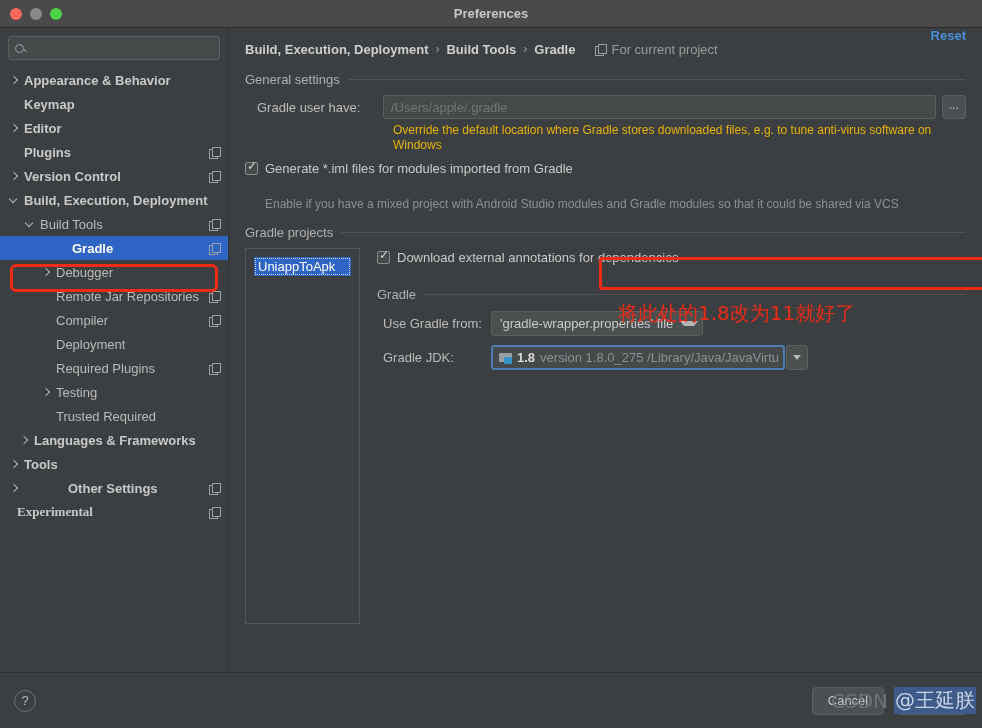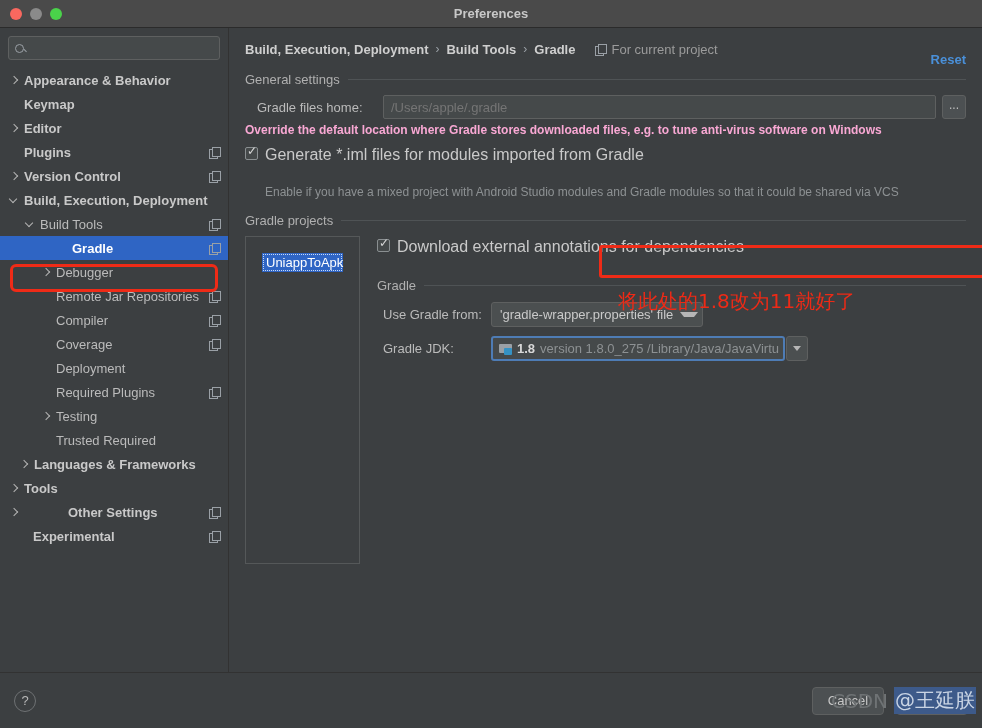--- a/index.html
+++ b/index.html
@@ -126,21 +126,21 @@
   }
   .proj-ic:before {
     content:''; position:absolute; left:0; top:2px; width:7px; height:8px;
     border:1px solid #9aa0a6;
   }
   .proj-ic:after {
     content:''; position:absolute; left:3px; top:0; width:7px; height:8px;
     border:1px solid #9aa0a6; background:#3c3f41;
   }
   #reset-link {
-    position: absolute; right: 16px; top: 24px;
+    position: absolute; right: 16px; top: 0;
     color: #4a90d9; font-size: 13px; font-weight: bold; cursor: pointer;
   }
 
   
   .group-hdr {
     display: flex; align-items: center; gap: 8px;
     margin-top: 10px; margin-bottom: 8px;
   }
   .group-hdr .gt { font-size: 13px; color: #b0b0b0; white-space: nowrap; }
   .group-hdr .gline { flex: 1; height: 1px; background: #4f5355; }
@@ -159,45 +159,45 @@
     outline: none;
   }
   #browse-btn {
     width: 24px; height: 24px; margin-left: 6px;
     background: #4c5052; border: 1px solid #5e6060; border-radius: 3px;
     color: #c0c0c0; font-size: 12px;
     display: flex; align-items: center; justify-content: center;
     padding-bottom: 5px; cursor: pointer;
   }
   .hint {
-    color: #f9a8d4; font-size: 12px; line-height: 15px;
-    margin-top: 4px; max-width: 640px; font-weight: bold;
+    color: #eab308; font-size: 12px; line-height: 15px;
+    margin-left: 148px; margin-top: 4px; max-width: 640px;
   }
 
   .cb-row { display: flex; align-items: flex-start; margin-top: 6px; }
   .checkbox {
     width: 13px; height: 13px; flex: 0 0 13px;
     border: 1px solid #8a8f91; background: #45494a; border-radius: 2px;
     margin-right: 7px; position: relative; top: 1px;
   }
   .checkbox.checked:after {
     content: '✓'; position: absolute; left: 1px; top: -3px;
     font-size: 12px; color: #d5d5d5; line-height: 13px;
   }
-  .cb-label { font-size: 16px; color: #cacaca; }
+  .cb-label { font-size: 13px; color: #cacaca; }
   .cb-hint {
     color: #8d9193; font-size: 12px; margin-left: 20px; margin-top: 21px;
   }
 
   
   #projects-area { display: flex; margin-top: 2px; }
   #proj-list {
-    width: 115px; height: 328px;
+    width: 115px; height: 376px;
     background: #3c3f41; border: 1px solid #555859;
-    padding: 16px;
+    padding: 8px;
   }
   .proj-item {
     height: 19px; line-height: 19px; font-size: 13px;
     padding: 0 4px; color: #cfcfcf; white-space: nowrap;
   }
   .proj-item.selected {
     background: #2f65c4; color: #ffffff;
     outline: 1px dotted #c7d9f5; outline-offset: -2px;
   }
   #proj-detail { flex: 1; padding-left: 17px; position: relative; }
@@ -375,54 +375,49 @@
           <span class="lbl">Remote Jar Repositories</span>
           <span class="copy-ic"></span>
         </div>
         <div class="tree-row" style="padding-left: 41px;">
           <span class="arrow none"></span>
           <span class="lbl">Compiler</span>
           <span class="copy-ic"></span>
         </div>
         <div class="tree-row" style="padding-left: 41px;">
           <span class="arrow none"></span>
-          <span class="lbl">Coverage</span>
-          <span class="copy-ic"></span>
+          <span class="lbl">Deployment</span>
         </div>
         <div class="tree-row" style="padding-left: 41px;">
           <span class="arrow none"></span>
-          <span class="lbl">Deployment</span>
+          <span class="lbl">Required Plugins</span>
+          <span class="copy-ic"></span>
         </div>
         <div class="tree-row" style="padding-left: 41px;">
-          <span class="arrow none"></span>
-          <span class="lbl">Required Plugins</span>
-          <span class="copy-ic"></span>
+          <span class="arrow right"></span>
+          <span class="lbl">Testing</span>
         </div>
         <div class="tree-row" style="padding-left: 41px;">
-          <span class="arrow right"></span>
-          <span class="lbl">Testing</span>
-        </div>
-        <div class="tree-row" style="padding-left: 41px;">
           <span class="arrow none"></span>
           <span class="lbl">Trusted Required</span>
         </div>
         <div class="tree-row bold" style="padding-left: 19px; align-items: center;">
           <span class="arrow right"></span>
           <span class="lbl">Languages &amp; Frameworks</span>
         </div>
         <div class="tree-row bold" style="padding-left: 9px;">
           <span class="arrow right"></span>
           <span class="lbl">Tools</span>
         </div>
         <div class="tree-row bold" style="padding-left: 9px; gap: 44px;">
           <span class="arrow right"></span>
           <span class="lbl">Other Settings</span>
           <span class="copy-ic"></span>
         </div>
-        <div class="tree-row bold" style="padding-left: 18px;">
+        <div class="tree-row bold" style="padding-left: 2px; font-family: Liberation Serif, serif;">
           <span class="arrow none"></span>
           <span class="lbl">Experimental</span>
           <span class="copy-ic"></span>
         </div>
       </div>
     <div id="gradle-highlight"></div>
   </div>
 
   <div id="panel">
 
@@ -438,21 +433,21 @@
       </span>
     </div>
     <div id="reset-link">Reset</div>
 
     <div class="group-hdr">
       <span class="gt">General settings</span>
       <span class="gline"></span>
     </div>
 
     <div class="row" id="gradle-home-row">
-      <span class="field-label">Gradle files home:</span>
+      <span class="field-label">Gradle user have:</span>
       <input id="gradle-home-input" type="text" placeholder="/Users/apple/.gradle" style="">
       <div id="browse-btn">...</div>
     </div>
     <div class="hint">Override the default location where Gradle stores downloaded files, e.g. to tune anti-virus software on Windows</div>
 
     <div class="cb-row" style="margin-top:8px;">
       <span class="checkbox checked"></span>
       <div>
         <div class="cb-label">Generate *.iml files for modules imported from Gradle</div>
       </div>

